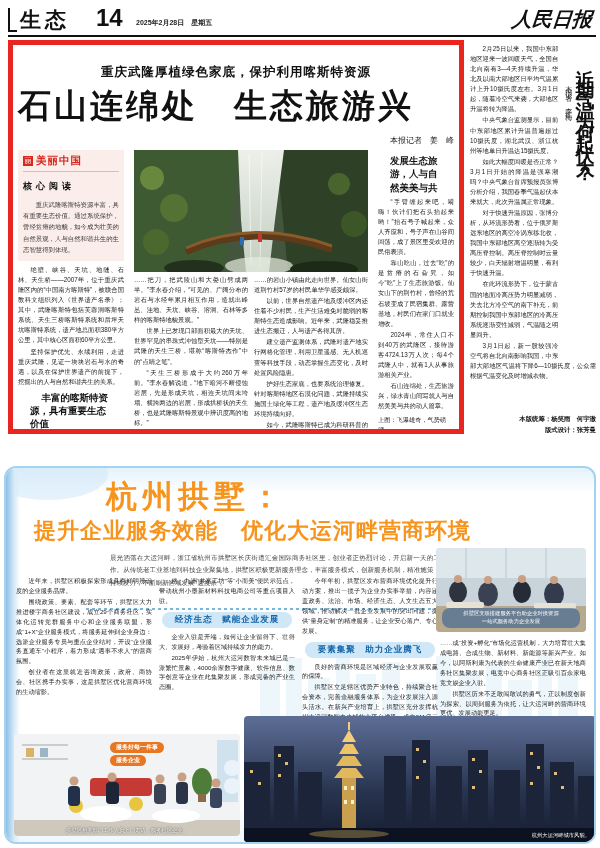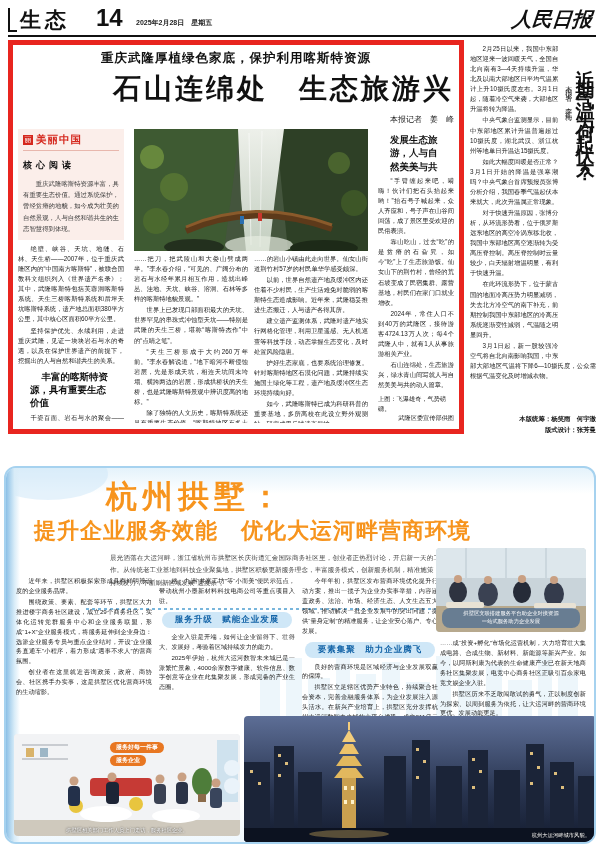--- a/index.html
+++ b/index.html
@@ -9,23 +9,23 @@
   .hdr{position:absolute;left:8px;top:6px;right:8px;height:30px;}
   .hdr-bracket{position:absolute;left:0;top:2px;width:7px;height:22px;border-left:2px solid #111;border-bottom:2px solid #111;}
   .hdr-section{position:absolute;left:12px;top:0;font-size:21px;font-weight:bold;letter-spacing:4px;}
   .hdr-num{position:absolute;left:88px;top:-2px;font-size:24px;font-weight:bold;}
   .hdr-date{position:absolute;left:128px;top:12px;font-size:7px;font-weight:bold;color:#222;}
   .masthead{position:absolute;right:0;top:0;font-family:"DejaVu Serif","Liberation Serif",serif;
             font-style:italic;font-weight:bold;font-size:20px;transform:skewX(-5deg);}
   .hdr-rule{position:absolute;left:8px;top:35px;right:4px;height:2px;background:#111;}
   
   .redbox{position:absolute;left:8px;top:40px;width:456px;height:394px;border:5px solid #e8251f;
-          background:#fff;box-sizing:border-box;padding:0 5px;overflow:hidden;}
+          background:#fff;box-sizing:border-box;padding:14px 5px;overflow:hidden;}
   .kicker{text-align:center;font-size:12.5px;font-weight:bold;letter-spacing:1px;margin-top:5px;}
-  .headline{text-align:right;font-size:28px;font-weight:bold;letter-spacing:3px;margin-top:3px;}
+  .headline{text-align:left;font-size:33px;font-weight:bold;letter-spacing:3px;margin-top:3px;}
   .byline{text-align:right;font-size:8px;margin:6px 0 4px;color:#222;}
   .cols{display:flex;gap:10px;height:294px;overflow:hidden;}
   .col1{width:106px;overflow:hidden;}
   .brandbox{background:#fbeeea;padding:4px 5px 6px;margin-bottom:4px;}
   .brandrow{display:flex;align-items:center;gap:3px;border-bottom:1px solid #e8b7ad;padding-bottom:3px;}
   .brandlogo{width:10px;height:10px;background:#d5281e;color:#fff;font-size:7px;line-height:10px;text-align:center;flex:0 0 auto;}
   .brandname{color:#d5281e;font-weight:bold;font-size:10.5px;letter-spacing:1px;}
   .corelabel{font-weight:bold;font-size:9px;letter-spacing:4px;margin:8px 0 6px;}
   .coretext{font-size:6.4px;line-height:1.75;text-align:justify;text-indent:2em;color:#3a3a3a;}
   .p{font-size:6.3px;line-height:1.6;text-align:justify;text-indent:2em;margin:0 0 1px;color:#1a1a1a;}
@@ -221,21 +221,21 @@
     </svg>
 
     <div class="gs-cols">
       <div class="gs-col tall">
         <p class="p">近年来，拱墅区积极探索形成具有鲜明辨识度的企业服务品牌。</p>
         <p class="p">围绕政策、要素、配套等环节，拱墅区大力推进楼宇商务社区建设，成立29个商务社区，实体化运转党群服务中心和企业服务联盟，形成“1+X”企业服务模式，将服务延伸到企业身边：选派企业服务专员与重点企业结对，开设“企业服务直通车”小程序，着力形成“遇事不求人”的营商氛围。</p>
         <p class="p">创业者在这里就近咨询政策，政府、商协会、社区携手办实事，这是拱墅区优化营商环境的生动缩影。</p>
       </div>
       <div class="gs-col tall">
         <p class="p" style="text-indent:0">……格、九洲“共富工坊”等“小而美”便民示范点，带动杭州小墨新材料科技电商公司等重点项目入驻。</p>
-        <div class="pillrow"><span class="pill">服务升级　赋能企业发展</span></div>
+        <div class="pillrow"><span class="pill">经济生态　赋能企业发展</span></div>
         <p class="p">企业入驻是开端，如何让企业留得下、壮得大、发展好，考验着区域持续发力的能力。</p>
         <p class="p">2025年伊始，杭州大运河数智未来城已是一派繁忙景象，4000余家数字健康、软件信息、数字创意等企业在此集聚发展，形成完备的产业生态圈。</p>
       </div>
       <div class="gs-col tall">
         <p class="p">今年年初，拱墅区发布营商环境优化提升行动方案，推出一揽子为企业办实事举措，内容涵盖政务、法治、市场、经济生态、人文生态五大领域，推动解决一批企业发展中的突出问题，提供“量身定制”的精准服务，让企业安心落户、专心发展。</p>
         <div class="pillrow"><span class="pill">要素集聚　助力企业腾飞</span></div>
         <p class="p">良好的营商环境是区域经济与企业发展双赢的保障。</p>
         <p class="p">拱墅区立足辖区优势产业特色，持续聚合社会资本，完善金融服务体系，为企业发展注入源头活水。在新兴产业培育上，拱墅区充分发挥杭州大运河数智未来城的主平台优势，成立211亿元的政府产业引导基金和10亿元的人才科创引导基金，统筹利用国家级孵化器、众创空间、杭州国际人才创业创新园等资源，加快形成智能制造项目，为数字经济创新提质注入强大动力。</p>
       </div>
     </div>

